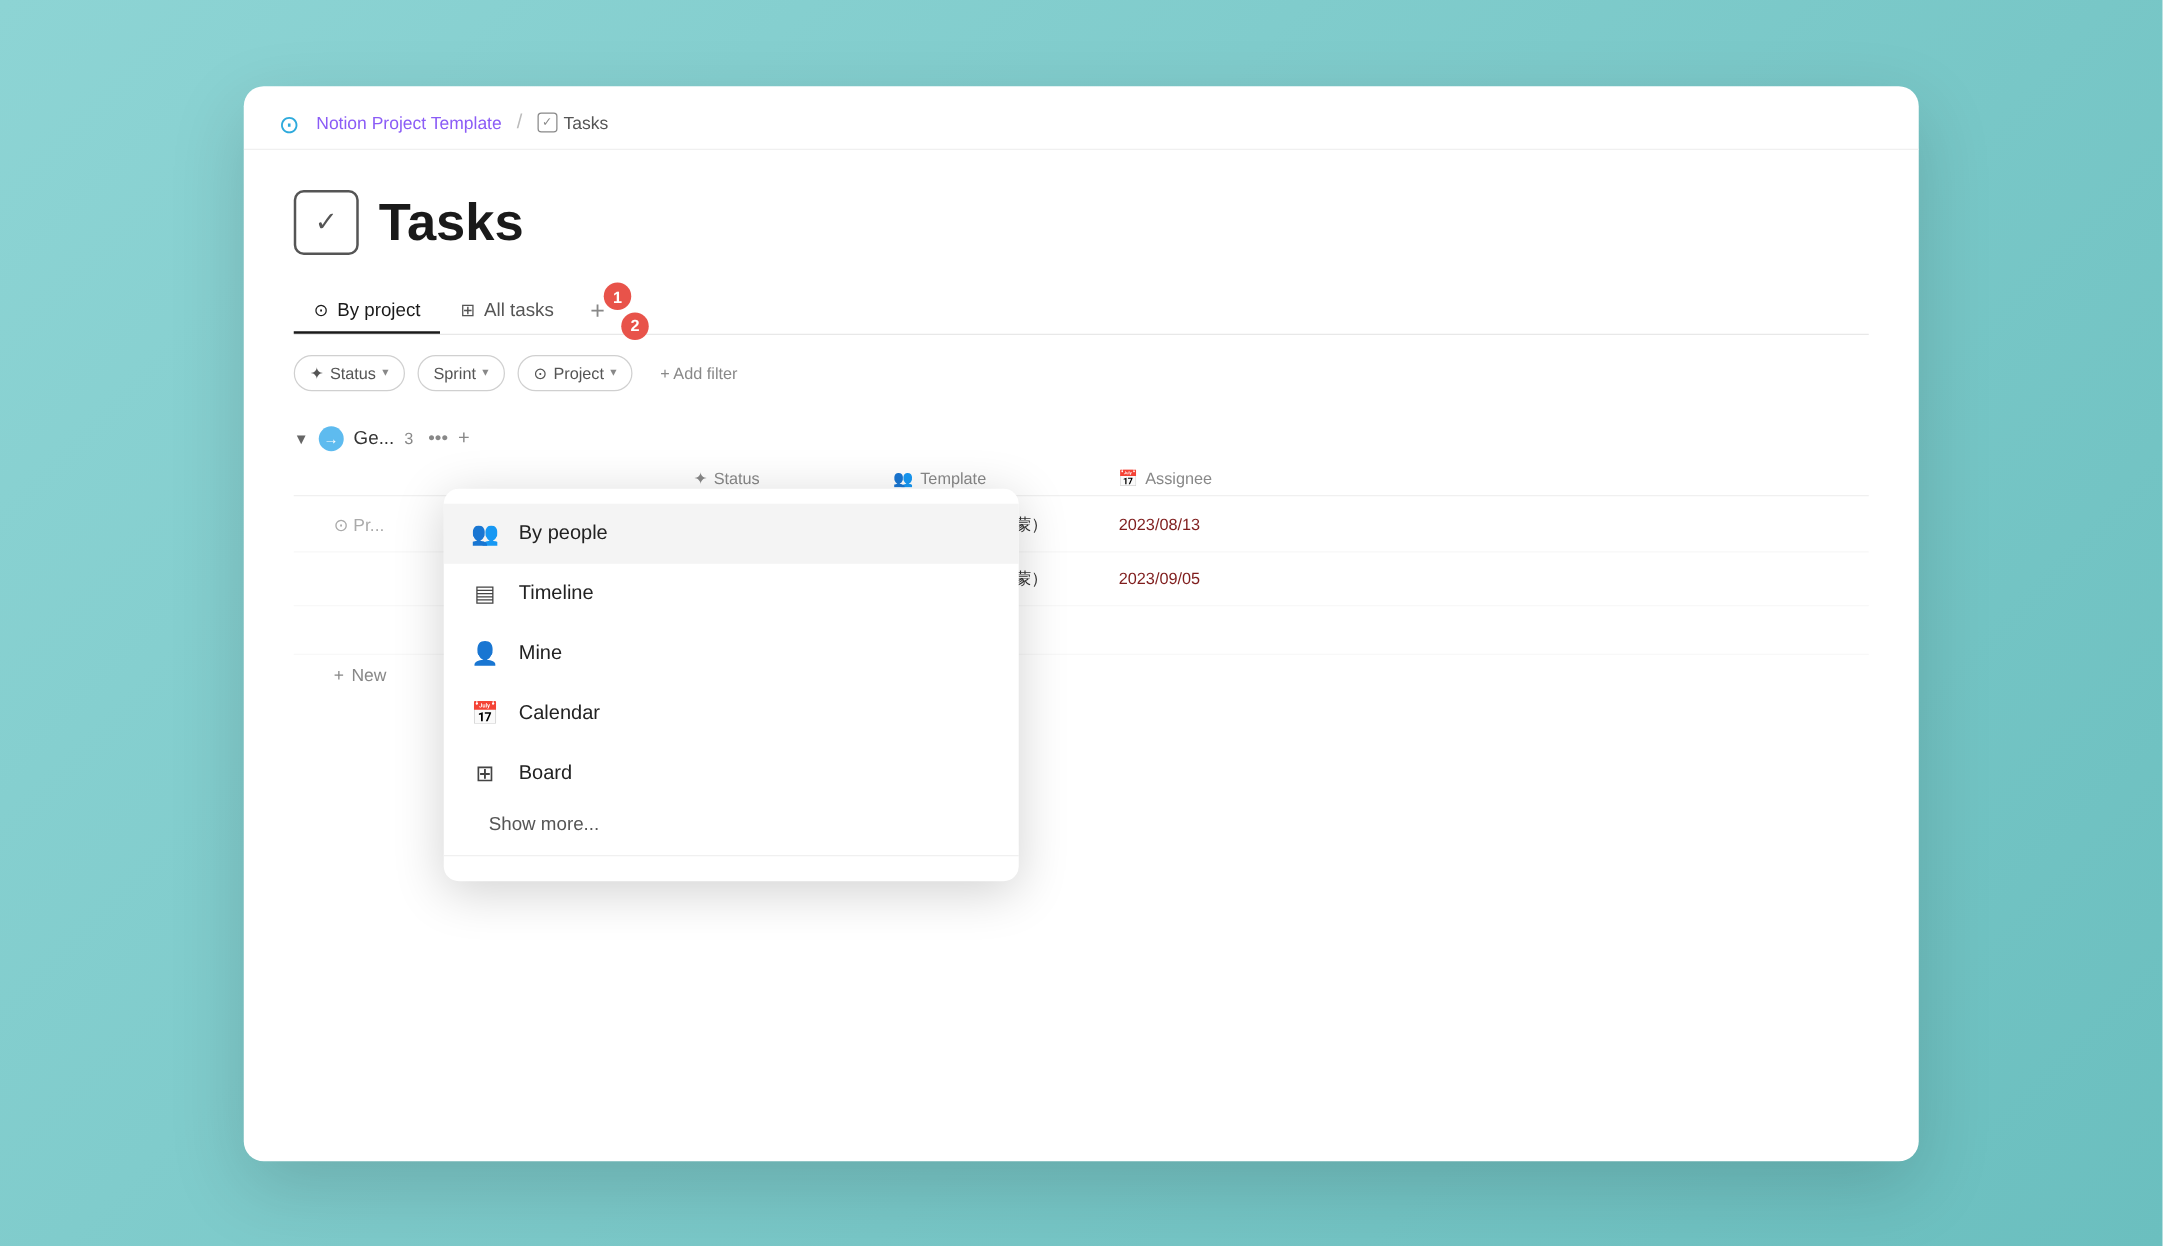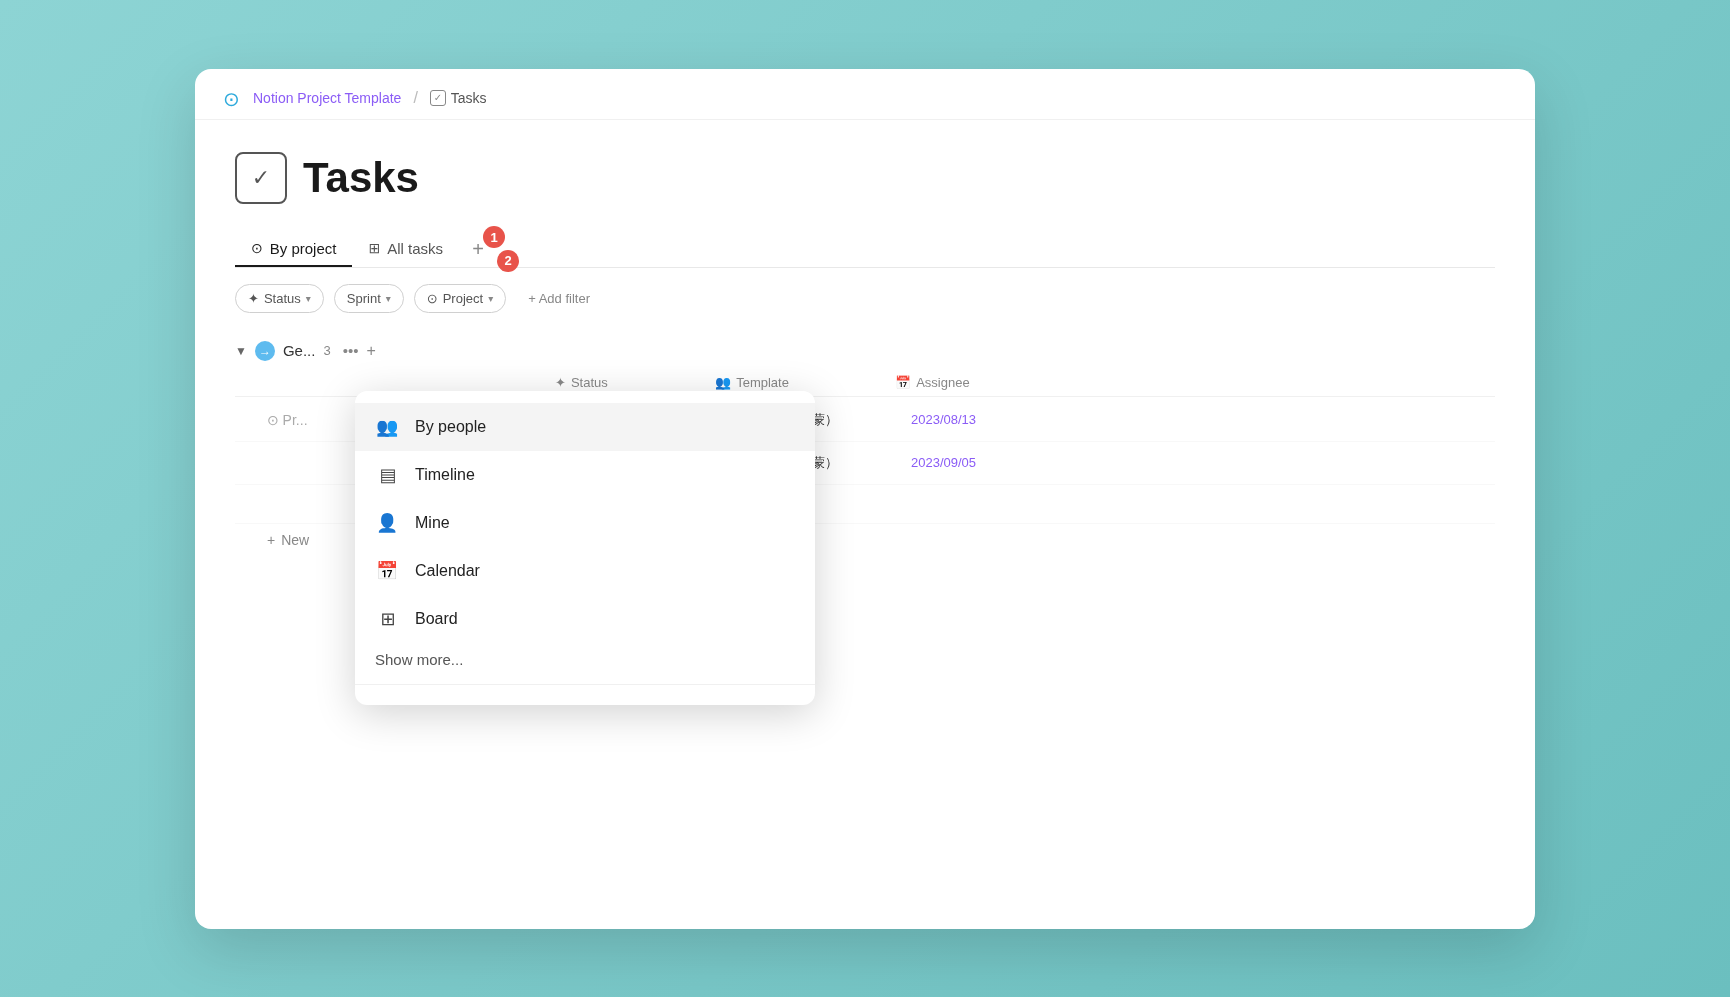--- a/index.html
+++ b/index.html
@@ -220,22 +220,21 @@
       width: 8px; height: 8px;
       border-radius: 50%;
       background: #bbb;
     }
     .assignee-name {
       font-size: 13px;
       color: #333;
     }
     .deadline-text {
       font-size: 13px;
-      color: #8b5cf6;
-      margin-left: 16px;
+      color: #7f1d1d;
     }
     .add-new-row {
       display: flex;
       align-items: center;
       gap: 6px;
       padding: 8px 0 8px 32px;
       font-size: 14px;
       color: #888;
       cursor: pointer;
     }
@@ -281,21 +280,21 @@
     .dropdown-item:hover, .dropdown-item.highlighted {
       background: #f4f4f4;
     }
     .dropdown-item-icon {
       width: 26px; height: 26px;
       display: flex; align-items: center; justify-content: center;
       font-size: 18px;
       color: #444;
     }
     .dropdown-show-more {
-      padding: 8px 20px;
+      padding: 8px 36px;
       font-size: 15px;
       color: #555;
       cursor: pointer;
     }
     .dropdown-divider {
       height: 1px;
       background: #f0f0f0;
       margin: 8px 0;
     }
     .dropdown-new-empty {

